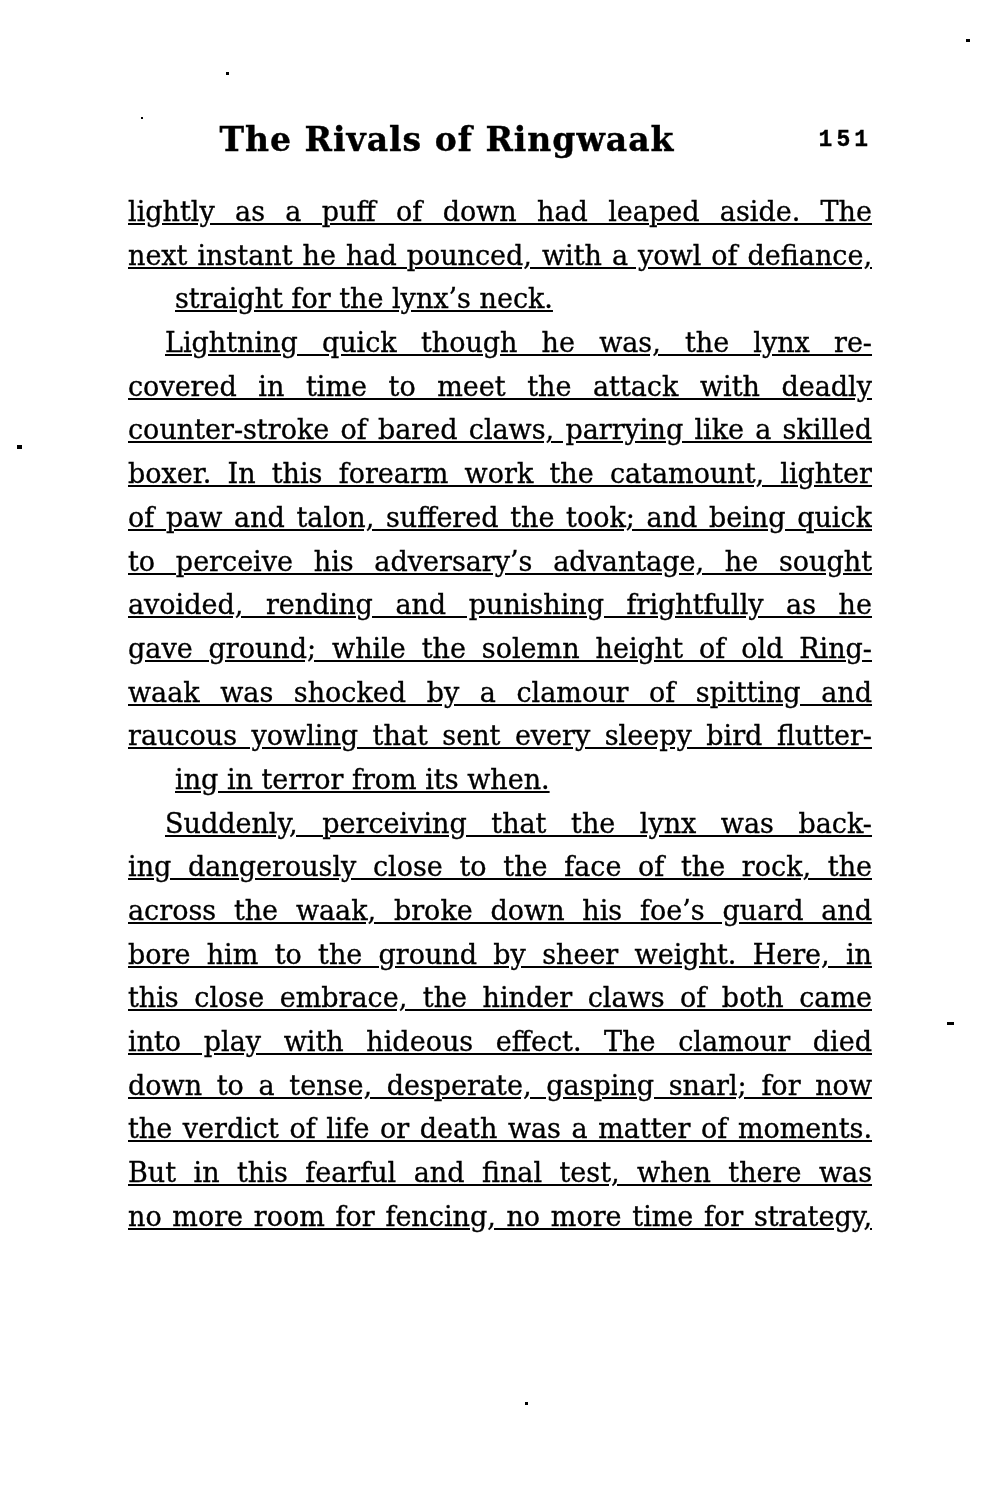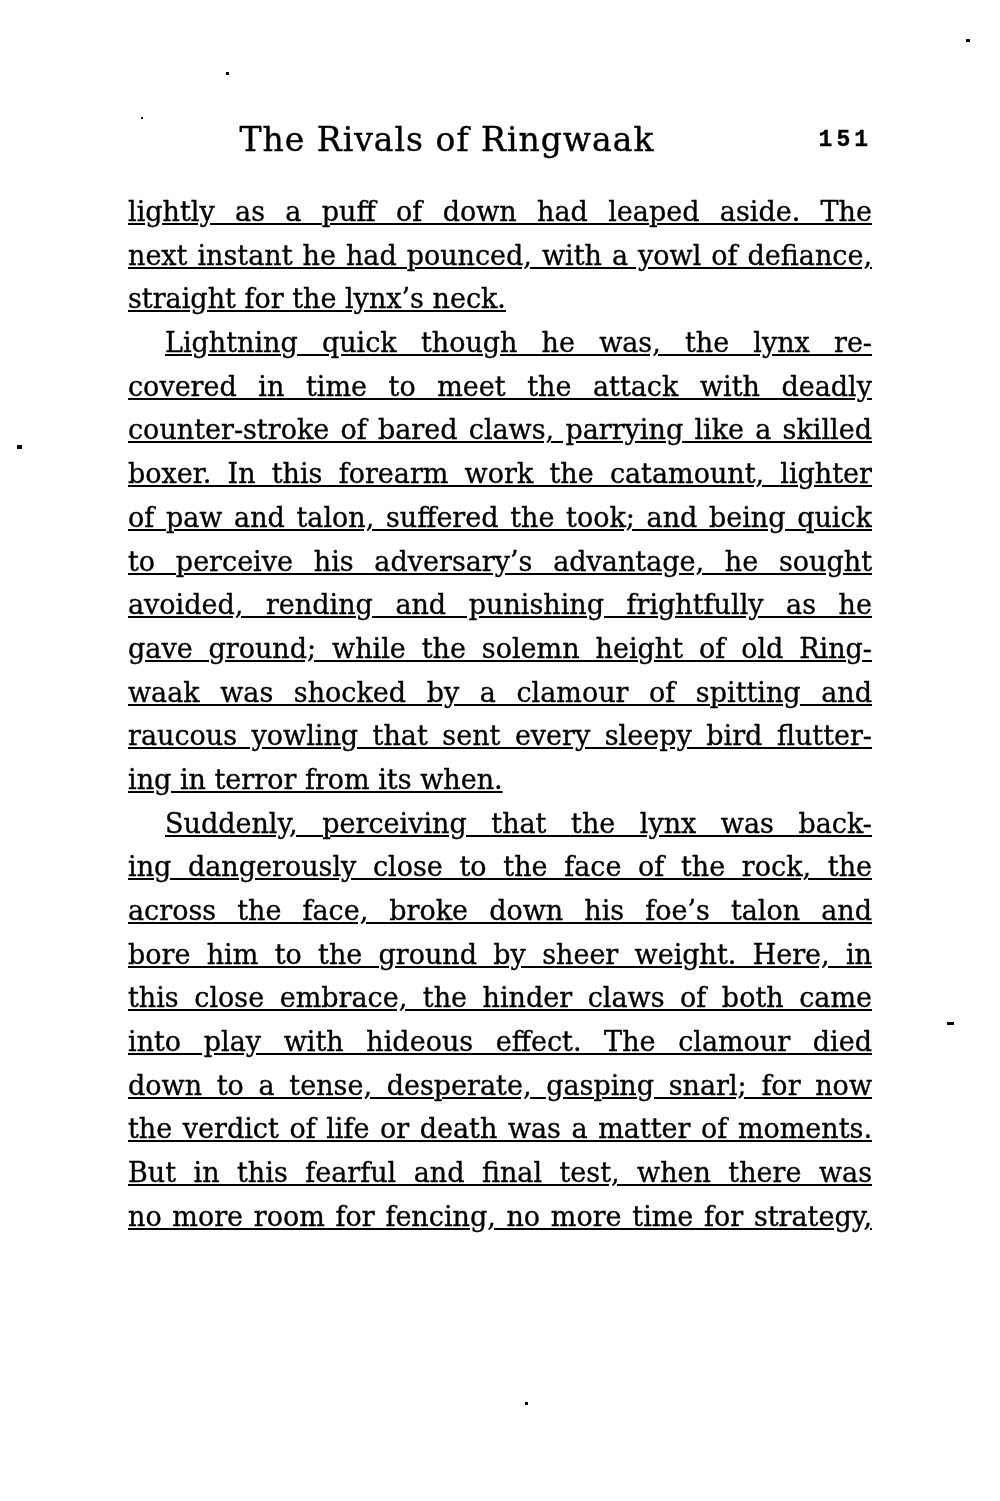--- a/index.html
+++ b/index.html
@@ -22,21 +22,21 @@
     left: 128px;
     width: 744px;
     height: 44px;
   }
   .running-header .title {
     position: absolute;
     left: 4px;
     right: 110px;
     text-align: center;
     font-size: 33px;
-    font-weight: 400;
+    font-weight: 700;
     letter-spacing: 1px;
     white-space: nowrap;
     -webkit-text-stroke: 0.4px #000;
   }
   .running-header .folio {
     position: absolute;
     right: 0;
     top: 7px;
     font-size: 23px;
     font-weight: 700;
@@ -58,20 +58,21 @@
     text-align: justify;
     text-align-last: justify;
     white-space: nowrap;
     overflow: hidden;
     text-decoration: underline;
     -webkit-text-stroke: 0.35px #000;
   }
   .line.pend {
     text-align: left;
     text-align-last: left;
+    margin-left: 47px;
   }
   .line.ind {
     padding-left: 37px;
   }
   .speck {
     position: absolute;
     background: #000;
   }
 </style>
 </head>
@@ -94,21 +95,21 @@
     <div class="line">boxer.  In this forearm work the catamount, lighter</div>
     <div class="line">of paw and talon, suffered the took; and being quick</div>
     <div class="line">to perceive his adversary’s advantage, he sought</div>
     <div class="line">avoided, rending and punishing frightfully as he</div>
     <div class="line">gave ground; while the solemn height of old Ring-</div>
     <div class="line">waak was shocked by a clamour of spitting and</div>
     <div class="line">raucous yowling that sent every sleepy bird flutter-</div>
     <div class="line pend">ing in terror from its when.</div>
     <div class="line ind">Suddenly, perceiving that the lynx was back-</div>
     <div class="line">ing dangerously close to the face of the rock, the</div>
-    <div class="line">across the face, broke down his foe’s talon and</div>
+    <div class="line">across the waak, broke down his foe’s guard and</div>
     <div class="line">bore him to the ground by sheer weight.  Here, in</div>
     <div class="line">this close embrace, the hinder claws of both came</div>
     <div class="line">into play with hideous effect.  The clamour died</div>
     <div class="line">down to a tense, desperate, gasping snarl;  for now</div>
     <div class="line">the verdict of life or death was a matter of moments.</div>
     <div class="line">But in this fearful and final test, when there was</div>
     <div class="line">no more room for fencing, no more time for strategy,</div>
   </div>
 
   <div class="speck" style="left:226px; top:72px;  width:3px; height:3px;"></div>

